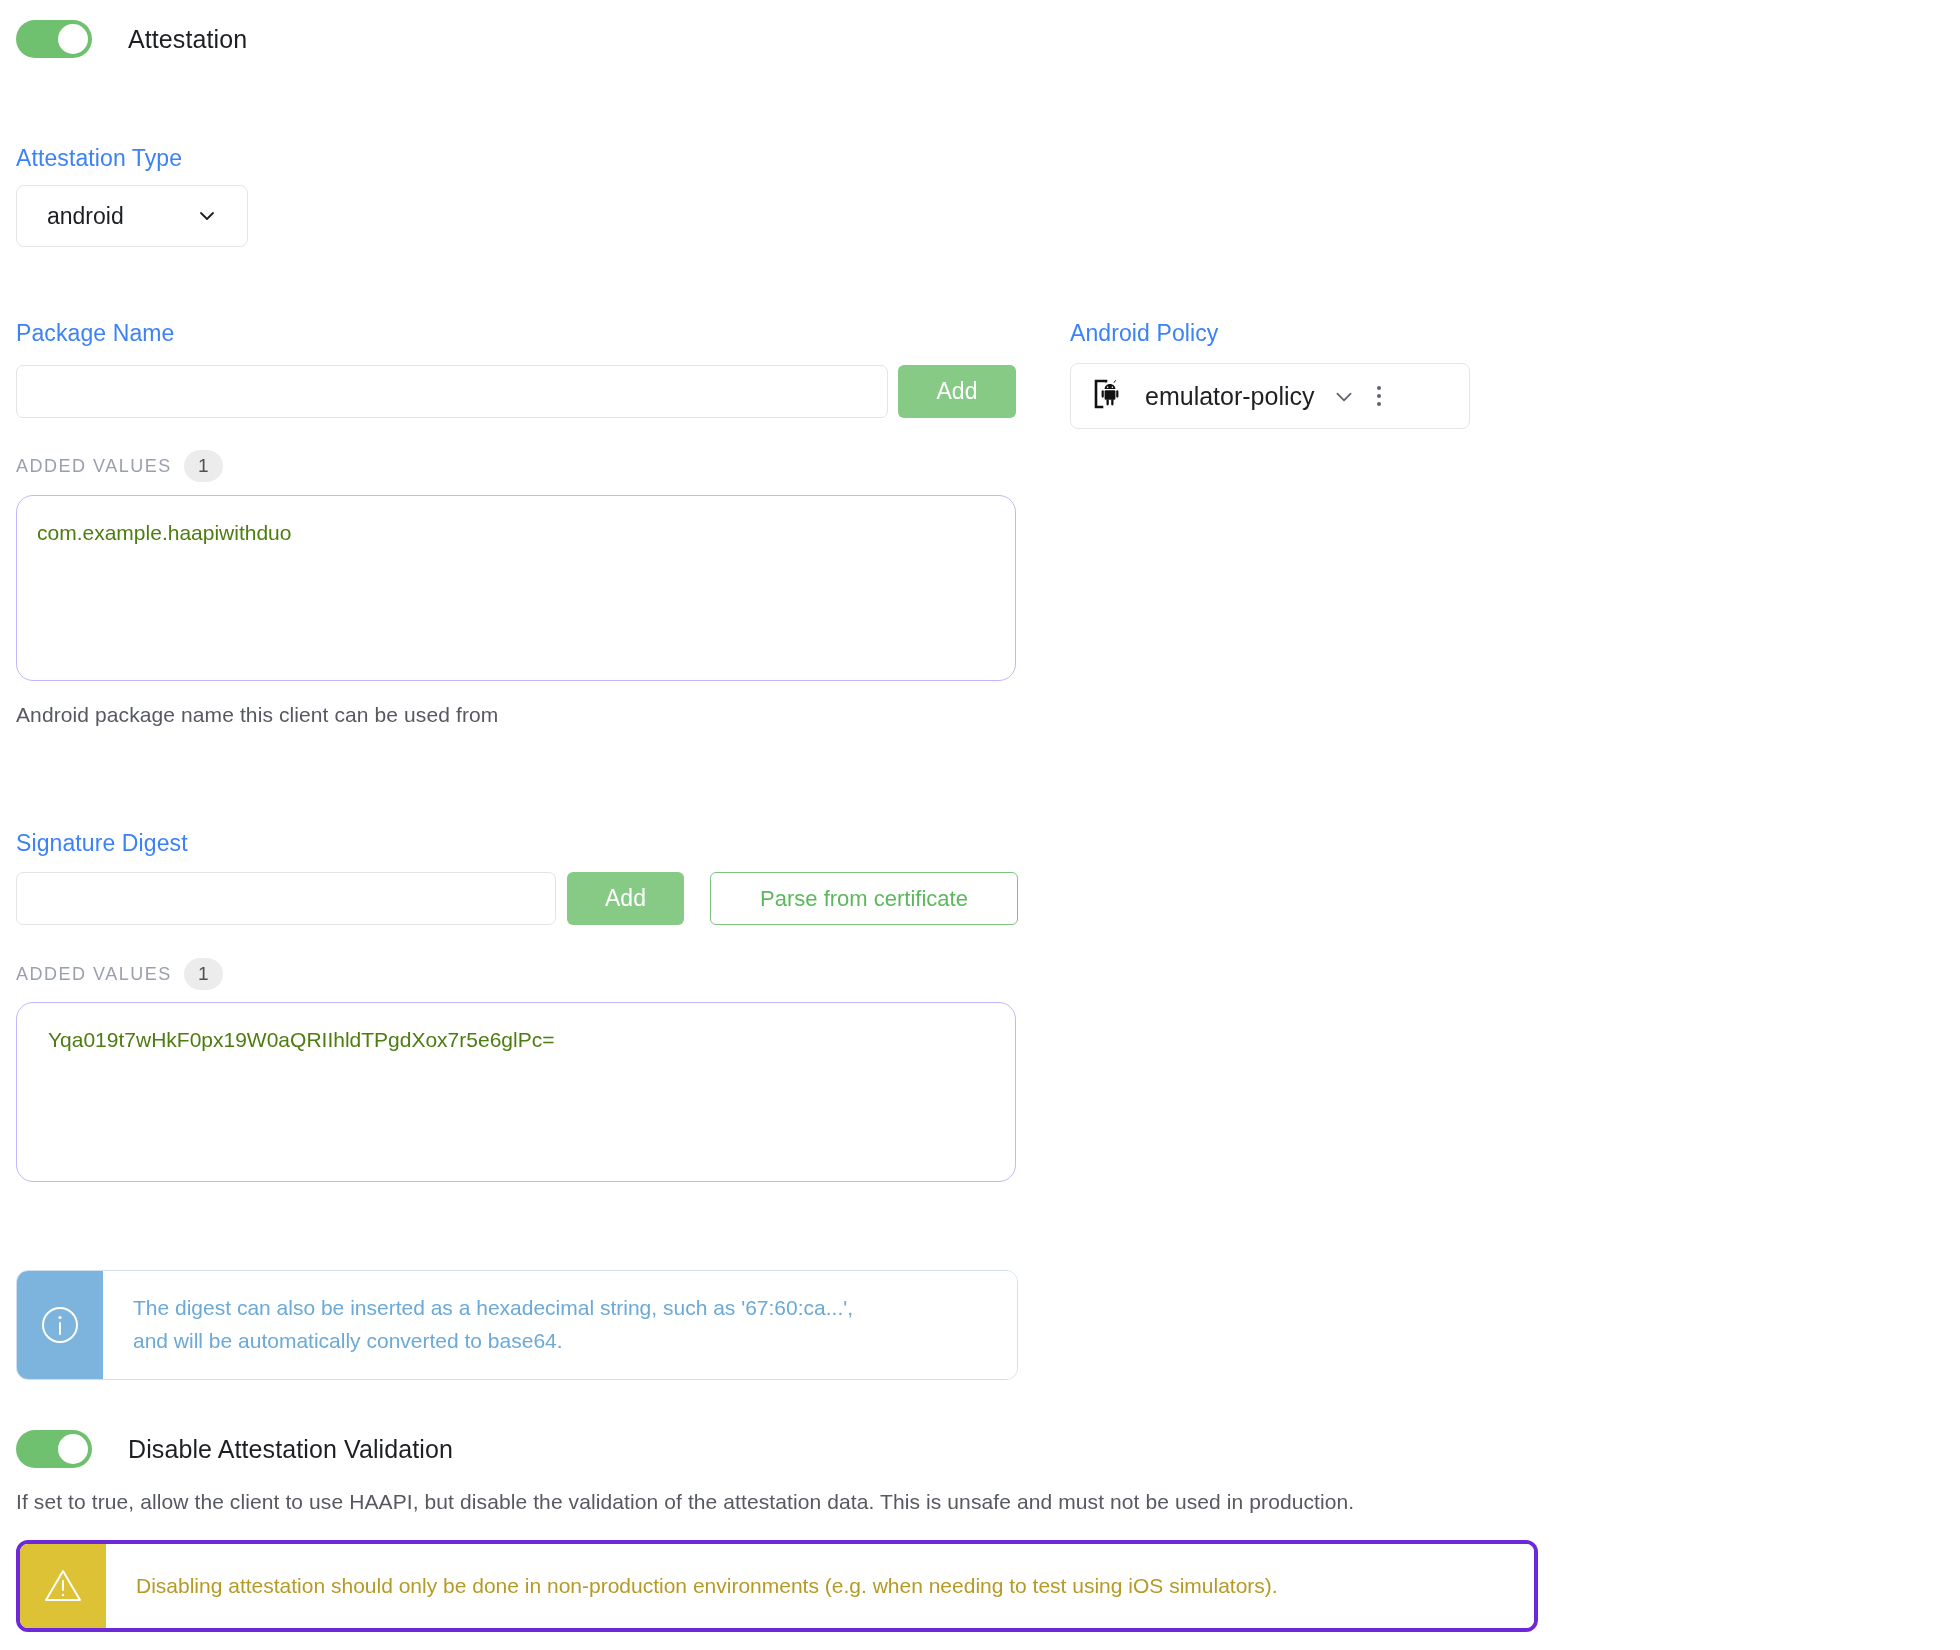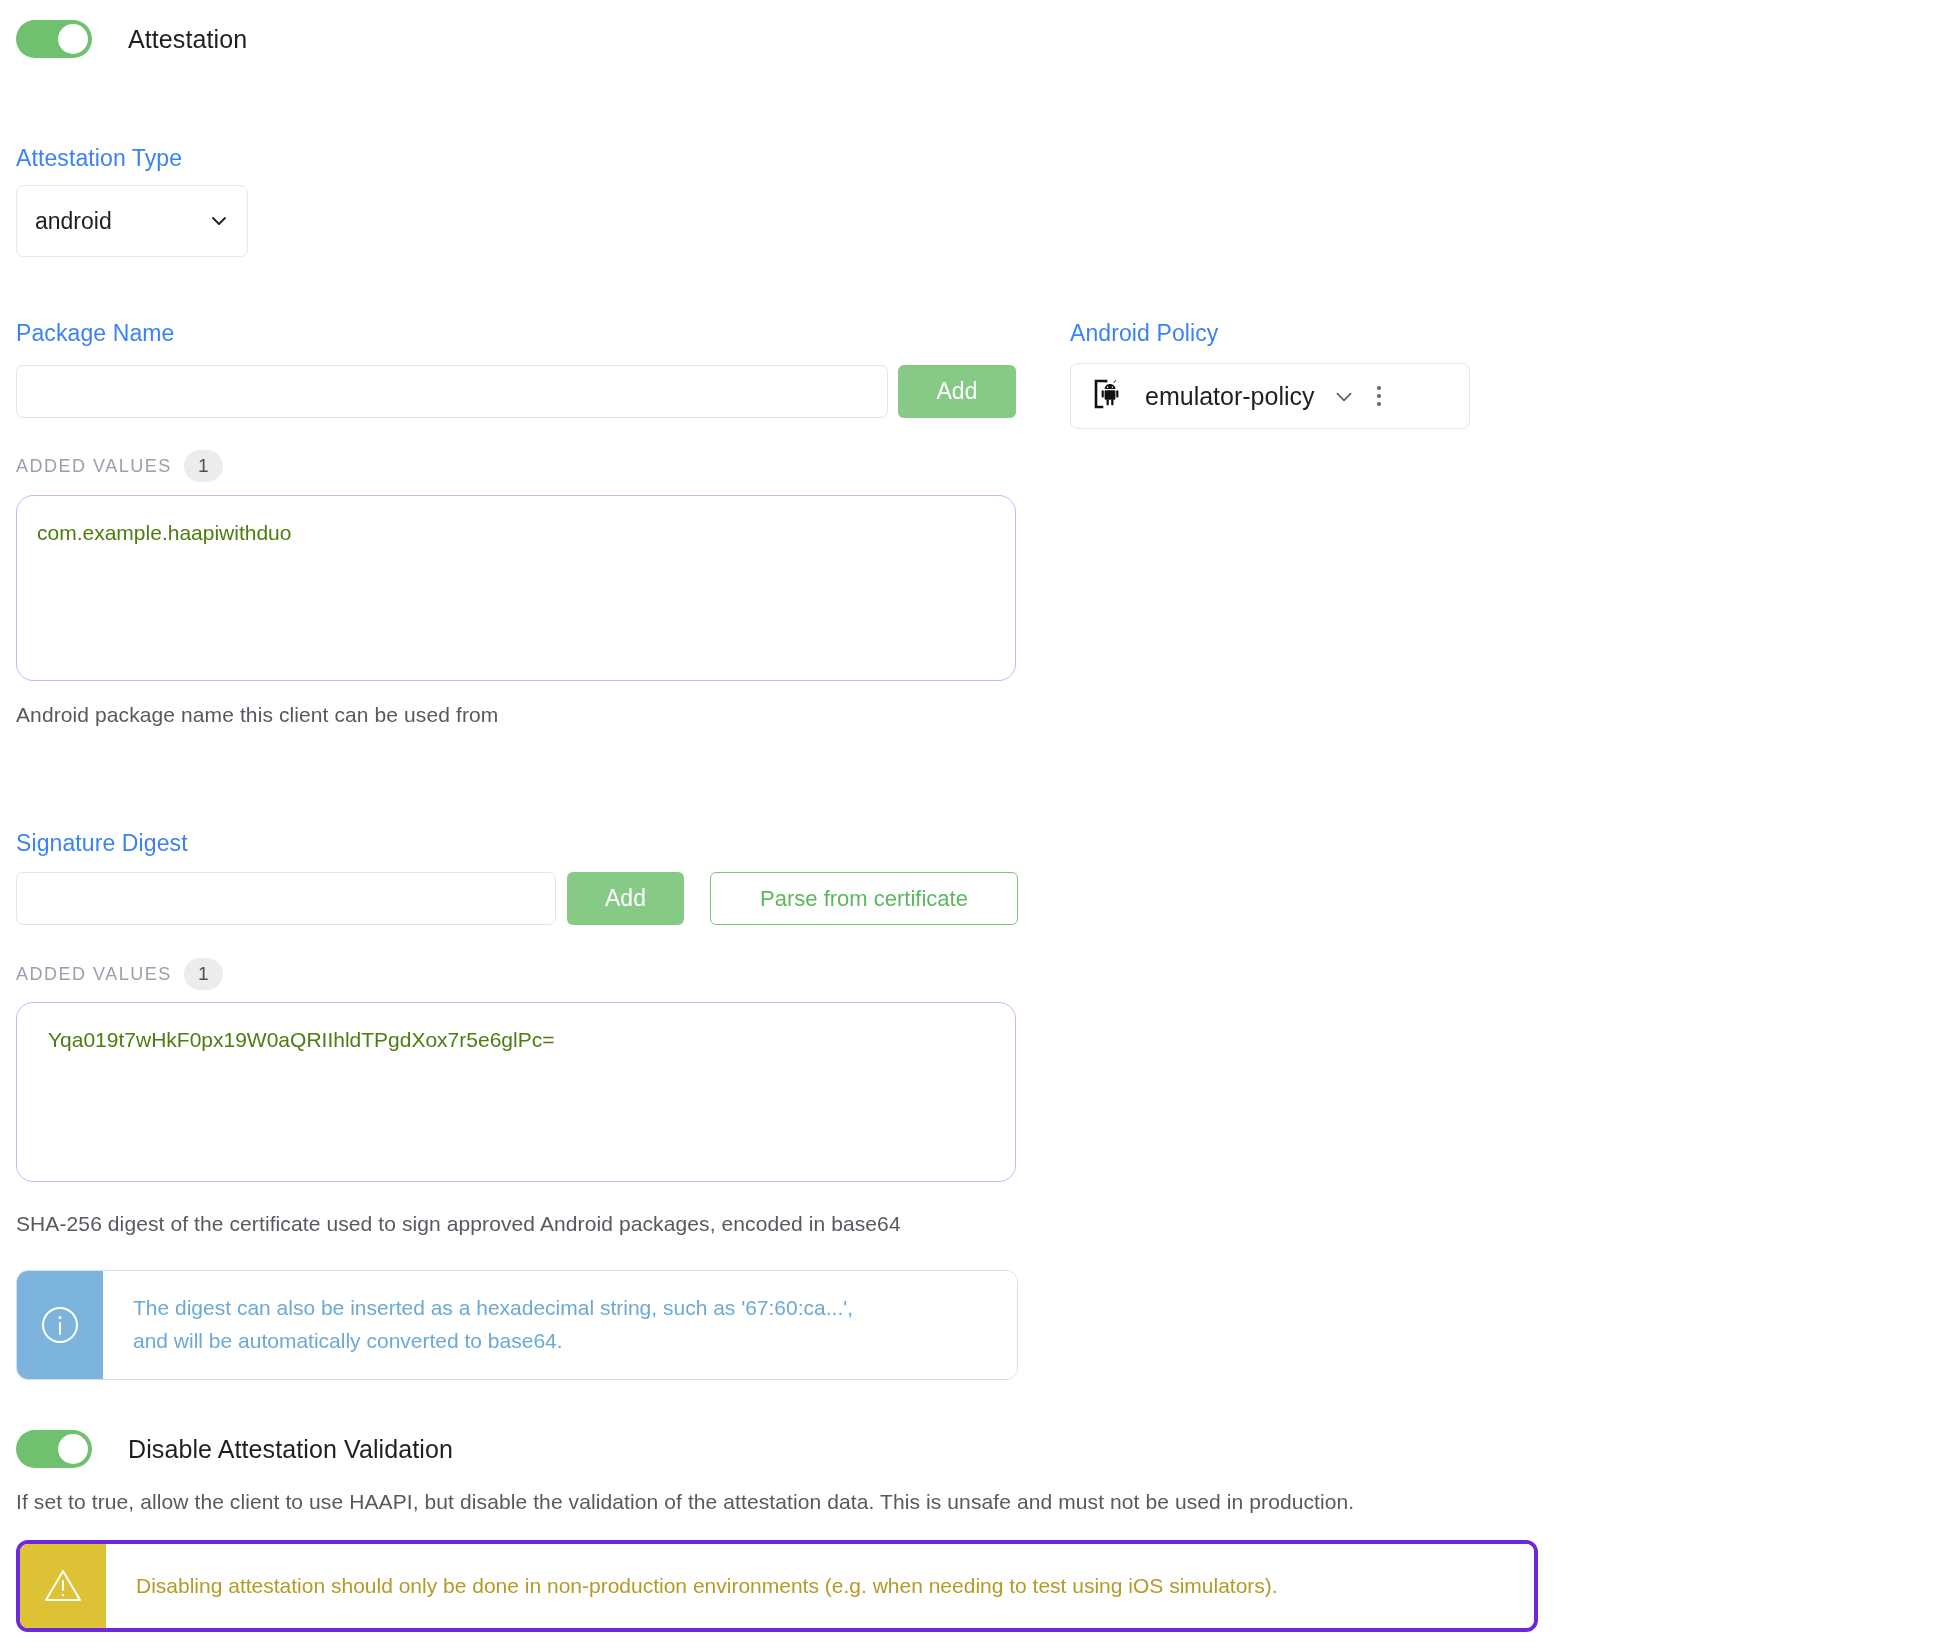--- a/index.html
+++ b/index.html
@@ -138,24 +138,24 @@
     height: 53px;
     padding: 0 22px;
   }
 
   
   .select-box {
     box-sizing: border-box;
     border: 1px solid #e4e6ea;
     border-radius: 8px;
     background: #fff;
-    height: 72px;
+    height: 62px;
     display: inline-flex;
     align-items: center;
-    padding: 0 18px;
+    padding: 0 30px;
     cursor: pointer;
   }
   .select-value {
     font-size: 23px;
     color: #1d1f23;
   }
   .chev {
     display: inline-block;
     width: 20px;
     height: 20px;
@@ -301,21 +301,20 @@
   <button class="abs btn-add" style="left:567px; top:872px; width:117px;">Add</button>
   <button class="abs btn-outline" style="left:710px; top:872px; width:308px;">Parse from certificate</button>
 
   <div class="abs added-values-row" style="left:16px; top:958px;">
     <span class="added-values-label">ADDED VALUES</span>
     <span class="count-badge">1</span>
   </div>
   <div class="abs values-box" style="left:16px; top:1002px; width:1000px; height:180px;padding-left:31px;">
     <div>Yqa019t7wHkF0px19W0aQRIIhldTPgdXox7r5e6glPc=</div>
   </div>
-  <div class="abs helper-text" style="left:16px; top:1212px;">SHA-256 digest of the certificate used to sign approved Android packages, encoded in base64</div>
 
   <div class="abs banner banner-info" style="left:16px; top:1270px; width:1002px; height:110px;">
     <div class="banner-icon">
       <svg width="46" height="46" viewBox="0 0 46 46" fill="none" stroke="#ffffff" stroke-width="2">
         <circle cx="23" cy="23" r="17"></circle>
         <circle cx="23" cy="15.5" r="1.6" fill="#ffffff" stroke="none"></circle>
         <path d="M23 21 V32" stroke-linecap="round"></path>
       </svg>
     </div>
     <div class="banner-body">

